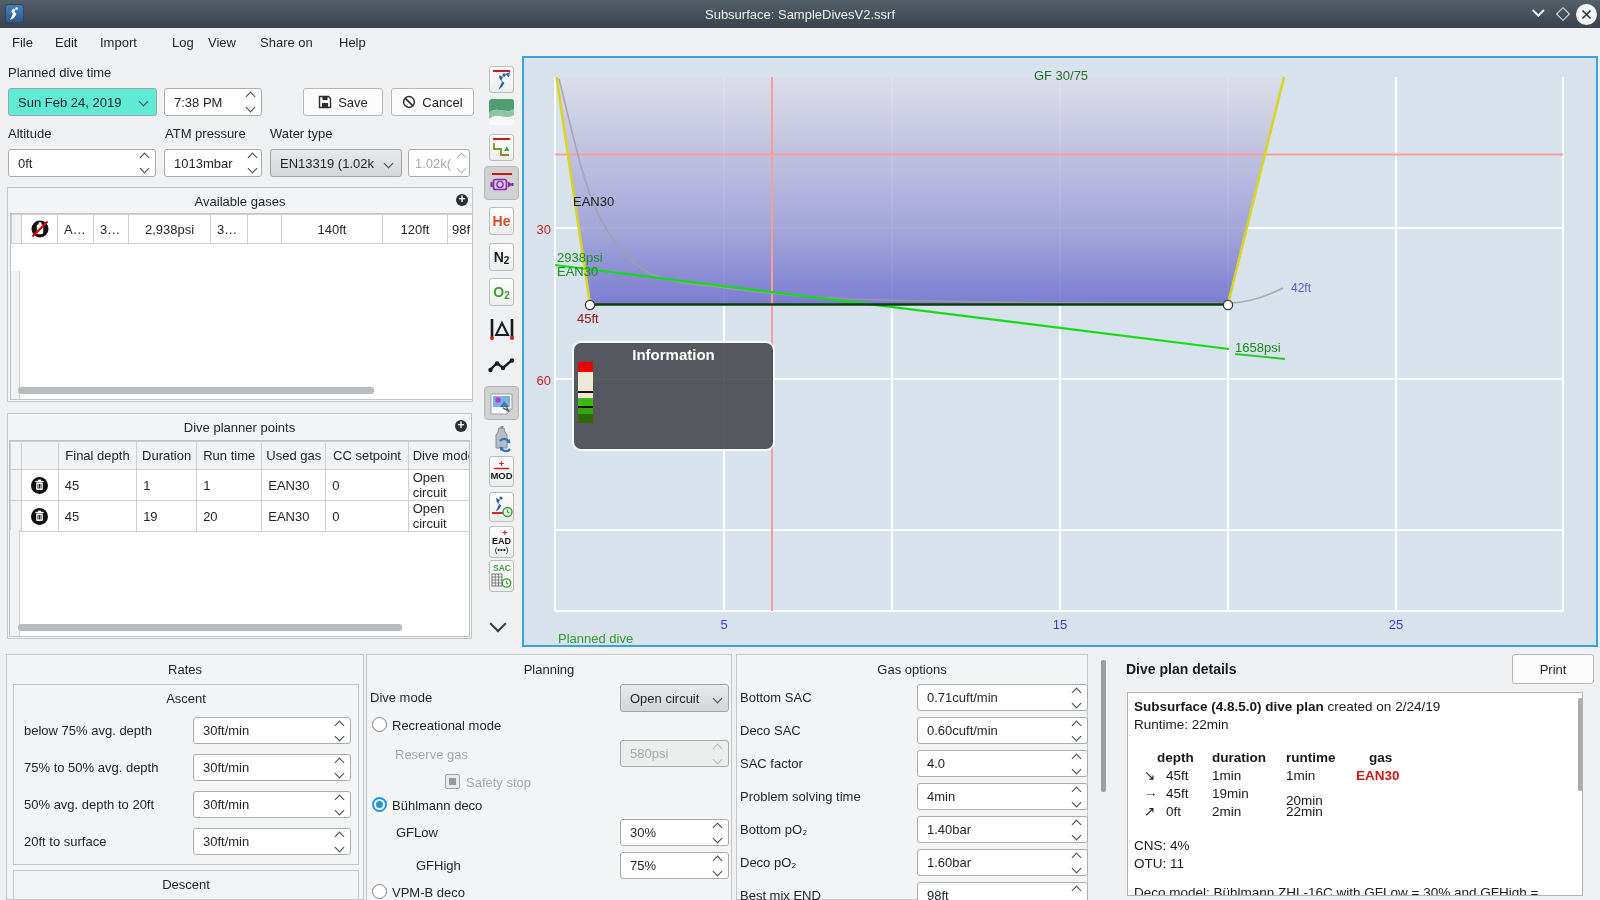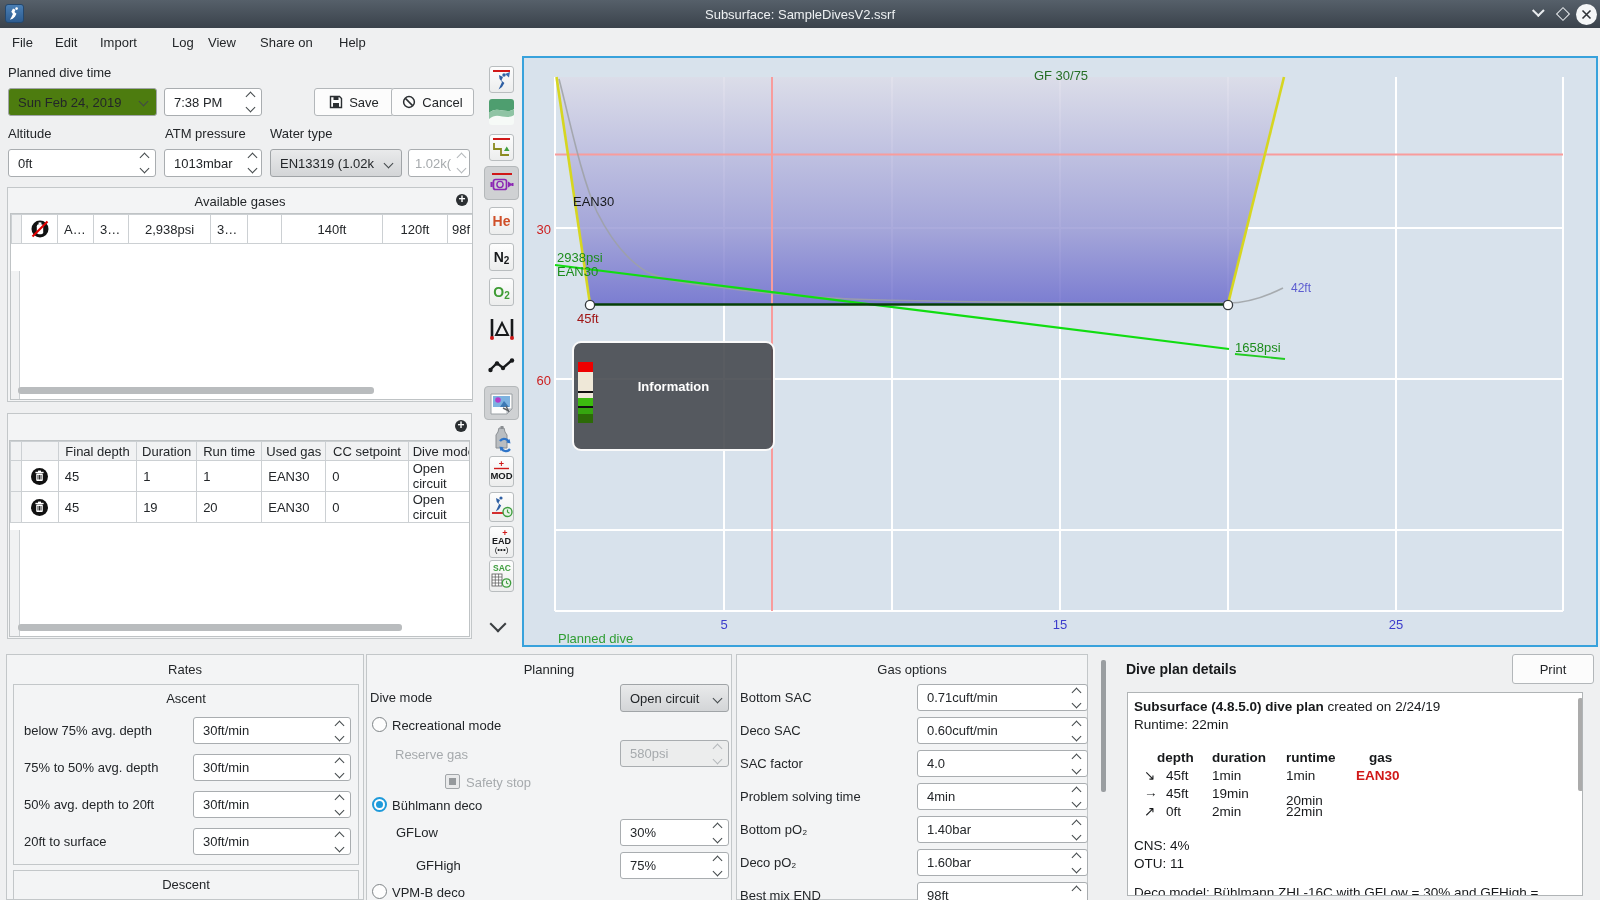--- a/index.html
+++ b/index.html
@@ -56,26 +56,26 @@
   <span class="lbl" style="left:12px;top:7px;">File</span>
   <span class="lbl" style="left:55px;top:7px;">Edit</span>
   <span class="lbl" style="left:100px;top:7px;">Import</span>
   <span class="lbl" style="left:172px;top:7px;">Log</span>
   <span class="lbl" style="left:208px;top:7px;">View</span>
   <span class="lbl" style="left:260px;top:7px;">Share on</span>
   <span class="lbl" style="left:339px;top:7px;">Help</span>
 </div>
 
 <span class="lbl" style="left:8px;top:65px;">Planned dive time</span>
-<div class="combo" style="left:8px;top:88px;width:149px;background:#4d7c0f;">Sun Feb 24, 2019<div class="cd1"></div></div>
+<div class="combo" style="left:8px;top:88px;width:149px;background:#5eead4;">Sun Feb 24, 2019<div class="cd1"></div></div>
 <div class="spin" style="left:164px;top:88px;width:98px;">7:38 PM<div class="arrs">
       <div class="cu"></div>
       <div class="cd"></div>
     </div></div>
-<div class="btn" style="left:314px;top:88px;width:80px;height:28px;">
+<div class="btn" style="left:303px;top:88px;width:80px;height:28px;">
   <svg width="14" height="14" viewBox="0 0 14 14">
       <path d="M1.5 1.5 h9 l2 2 v9 h-11 z" fill="none" stroke="#2b2f32" stroke-width="1.4"></path>
       <rect x="4" y="8" width="6" height="4.5" fill="#2b2f32"></rect>
       <rect x="4.5" y="1.5" width="5" height="3.5" fill="#2b2f32"></rect>
     </svg>
   <span>Save</span>
   </div>
 <div class="btn" style="left:391px;top:88px;width:83px;height:28px;">
   <svg width="14" height="14" viewBox="0 0 14 14">
       <circle cx="7" cy="7" r="5.4" fill="none" stroke="#2b2f32" stroke-width="1.5"></circle>
@@ -138,36 +138,37 @@
       <td style="text-align:center;padding:0;">120ft</td>
       <td style="padding:0 0 0 4px;">98f</td>
     </tr>
   </tbody>
     </table>
   <div class="abs" style="left:0;top:57px;width:9px;bottom:0;background:#f1f2f3;border-right:1px solid #ccd0d3;"></div>
   <div class="scrollh" style="left:7px;top:173px;width:356px;"></div>
 </div>
 
 <div class="panel" style="left:7px;top:413px;width:465px;height:226px;">
+  <div class="ptitle" style="top:6px;">Dive planner points</div>
   <div class="plus" style="right:4px;top:6px;"></div>
 </div>
 <div class="tbl-wrap" style="left:9px;top:440px;width:461px;height:197px;">
   <table class="grid" style="width:470px;">
     <colgroup>
         <col style="width:11px">
         <col style="width:36px">
         <col style="width:77px">
         <col style="width:59px">
         <col style="width:64px">
         <col style="width:63px">
         <col style="width:81px">
         <col style="width:70px">
       </colgroup>
     <tbody>
-        <tr style="height:19px;">
+        <tr style="height:28px;">
       <td style="background:#f1f2f3;padding:0;"></td>
       <td style="background:#f1f2f3;"></td>
       <td style="background:#f1f2f3;text-align:center;padding:0;">Final depth</td>
       <td style="background:#f1f2f3;text-align:center;padding:0;">Duration</td>
       <td style="background:#f1f2f3;text-align:center;padding:0;">Run time</td>
       <td style="background:#f1f2f3;text-align:center;padding:0;">Used gas</td>
       <td style="background:#f1f2f3;text-align:center;padding:0;">CC setpoint</td>
       <td style="background:#f1f2f3;text-align:left;padding:0 0 0 4px;">Dive mode</td>
     </tr>
     <tr style="height:30px;">
@@ -382,21 +383,21 @@
     <text x="537" y="572" fill="#3c3ccc" text-anchor="middle">15</text>
     <text x="873" y="572" fill="#3c3ccc" text-anchor="middle">25</text>
     <text x="28" y="177" fill="#cc2020" text-anchor="end">30</text>
     <text x="28" y="328" fill="#cc2020" text-anchor="end">60</text>
     <text x="35" y="586" fill="#2f9e33">Planned dive</text>
   </g>
 </svg>
 </div>
 
 <div class="abs" style="left:572px;top:341px;width:203px;height:110px;background:rgba(66,70,75,0.88);border:2px solid #fafafa;border-radius:9px;color:#fff;">
-  <div class="abs" style="left:0;right:0;top:3px;text-align:center;font-weight:bold;font-size:13px;margin-top:33px;">Information</div>
+  <div class="abs" style="left:0;right:0;top:3px;text-align:center;font-weight:bold;font-size:15px;">Information</div>
   <div class="abs" style="left:4px;top:19px;width:15px;height:61px;">
     <div style="height:10px;background:#ee0000;"></div>
     <div style="height:19px;background:#efe8d8;"></div>
     <div style="height:2px;background:#111;"></div>
     <div style="height:5px;background:#efe8d8;"></div>
     <div style="height:8px;background:#3cb90f;"></div>
     <div style="height:2px;background:#111;"></div>
     <div style="height:6px;background:#35a50f;"></div>
     <div style="height:9px;background:#2c6a08;"></div>
   </div>

